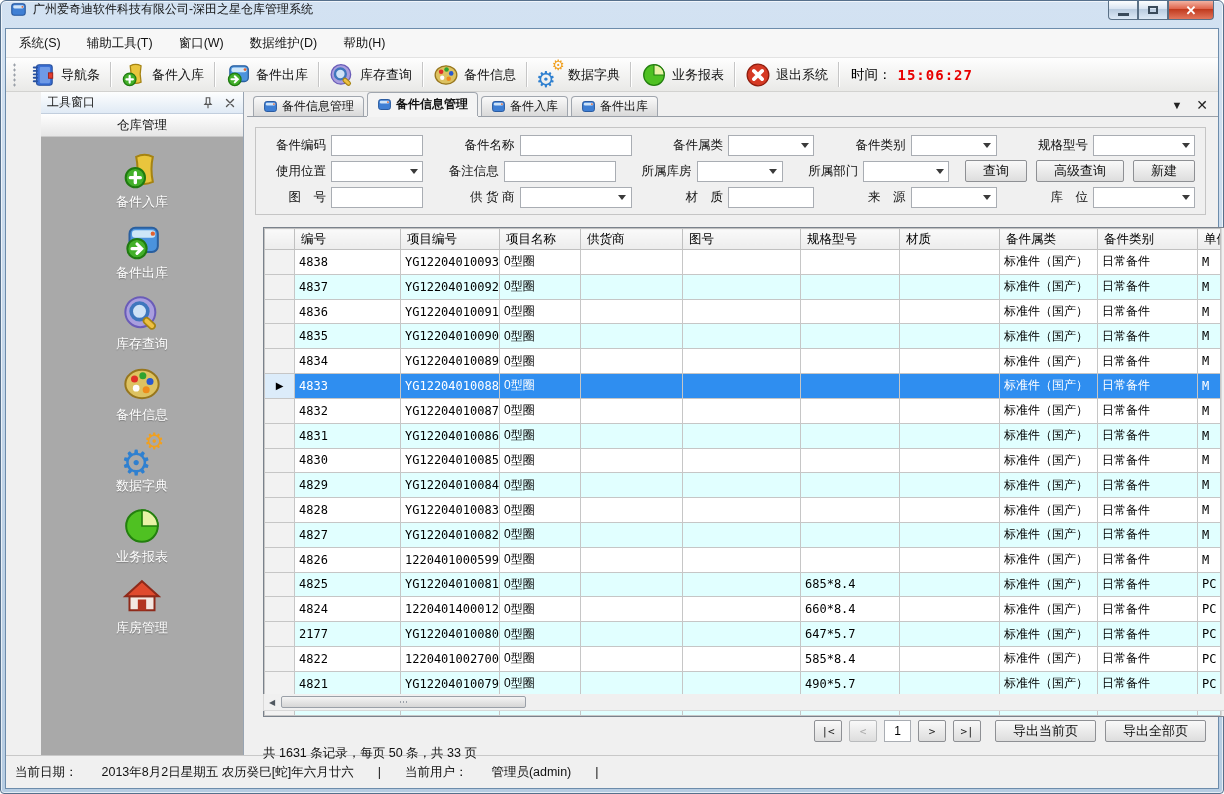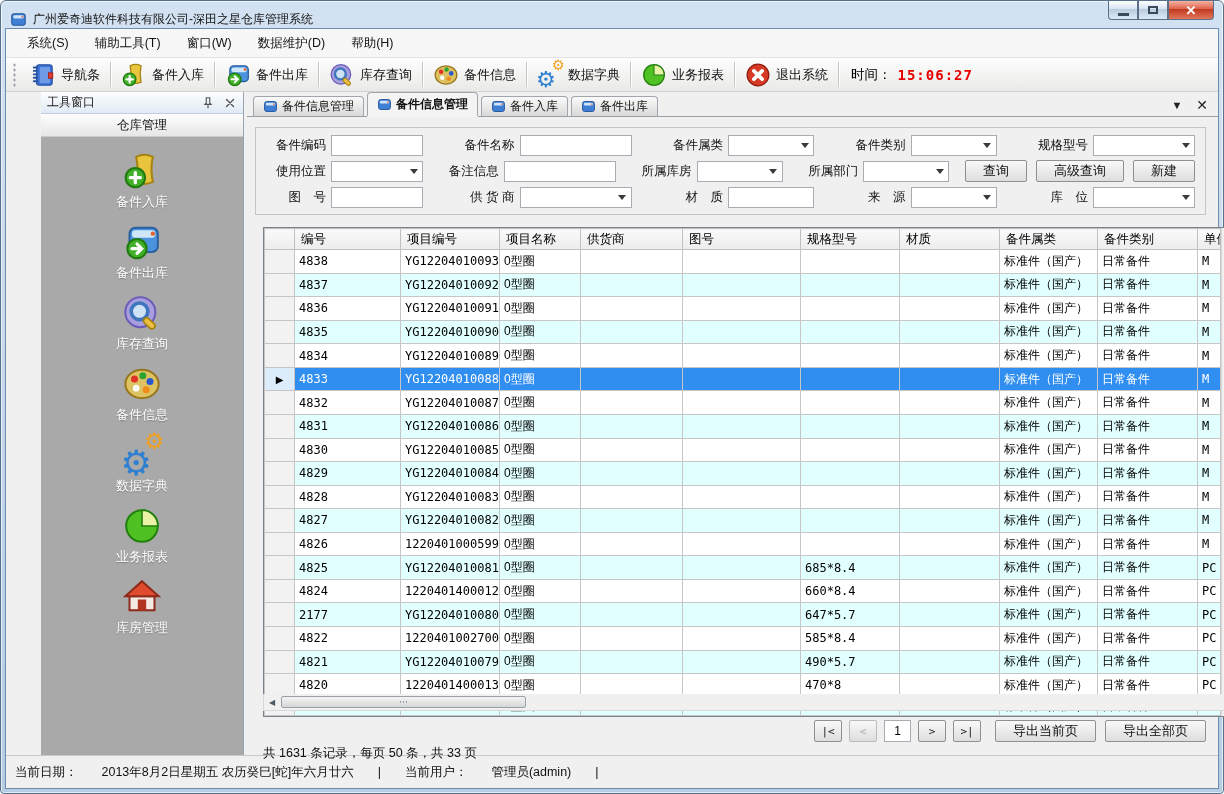--- a/index.html
+++ b/index.html
@@ -2,40 +2,40 @@
 <html><head>
 <meta charset="utf-8">
 <style>
   * { margin:0; padding:0; box-sizing:border-box; }
   html,body { width:1224px; height:794px; font-family:"Liberation Sans",sans-serif; overflow:hidden; }
 
   
   .window { position:absolute; inset:0; background:linear-gradient(#d3e2f2,#b6cce2);
             border:1px solid #56708c; border-radius:6px 6px 4px 4px;
             box-shadow:inset 0 0 0 1px rgba(255,255,255,.65); }
-  .titlebar { height:27px; display:flex; align-items:flex-end; padding:0 9px; }
+  .titlebar { height:27px; display:flex; align-items:flex-start; padding:0 9px; }
   .app-icon { width:17px; height:17px; }
   .title-text { font-size:12px; color:#111; margin-left:6px; }
   .win-controls { position:absolute; top:0; right:9px; display:flex; }
   .win-btn { width:30px; height:19px; border:1px solid #5a7086; border-top:none;
              background:linear-gradient(#fdfeff,#d7e3f1 45%,#b9cbdf 46%,#dde9f6);
              display:flex; align-items:center; justify-content:center; }
   .win-btn:first-child { border-radius:0 0 0 4px; }
   .win-btn.close { width:46px; border-radius:0 0 4px 0;
              background:linear-gradient(#f2b2a2,#df6148 45%,#c03a1e 46%,#e2765c);
              color:#fff; font-size:13px; font-weight:bold; }
   .glyph-min { width:11px; height:3px; background:#3a4a5a; margin-top:8px; }
   .glyph-max { width:10px; height:8px; border:2px solid #3a4a5a; }
 
   .client { position:absolute; top:27px; left:4px; right:4px; bottom:4px;
             border:1px solid #6d8cab; background:#f0f0f0; display:flex; flex-direction:column; }
 
   
   .menubar { height:29px; background:#f7f7f7; border-bottom:1px solid #e3e3e3;
-             display:flex; align-items:center; padding-left:8px; }
+             display:flex; align-items:center; padding-left:0; }
   .menu-item { padding:0 13px; font-size:12.5px; color:#111; height:100%; display:flex; align-items:center; }
 
   
   .toolbar { height:34px; background:linear-gradient(#fefefe,#e9e9e7);
              border-bottom:1px solid #d2d2d0; display:flex; align-items:center; padding:0 4px; }
   .tb-grip { width:5px; height:24px; margin:0 5px 0 2px;
              background-image:radial-gradient(circle,#9aa0a8 1px,transparent 1.3px);
              background-size:5px 5px; background-position:center; background-repeat:repeat-y; }
   .tb-item { display:flex; align-items:center; gap:5px; padding:0 8px; height:30px; font-size:13px; color:#111; }
   .tb-icon { width:26px; height:26px; font-size:24px; position:relative; }
@@ -740,33 +740,20 @@
                     <td class="mono">YG12204010079</td>
                     <td>0型圈</td>
                     <td></td>
                     <td></td>
                     <td class="mono">490*5.7</td>
                     <td></td>
                     <td>标准件（国产）</td>
                     <td>日常备件</td>
                     <td class="mono">PC</td>
                   </tr>
-                  <tr>
-                    <td class="selcol"></td>
-                    <td class="mono">4820</td>
-                    <td class="mono">1220401400013</td>
-                    <td>0型圈</td>
-                    <td></td>
-                    <td></td>
-                    <td class="mono">470*8</td>
-                    <td></td>
-                    <td>标准件（国产）</td>
-                    <td>日常备件</td>
-                    <td class="mono">PC</td>
-                  </tr>
                   <tr class="alt partial">
                     <td class="selcol"></td>
                     <td class="mono"></td>
                     <td class="mono"></td>
                     <td>0型圈</td>
                     <td></td>
                     <td></td>
                     <td class="mono"></td>
                     <td></td>
                     <td>标准件（国产）</td>

